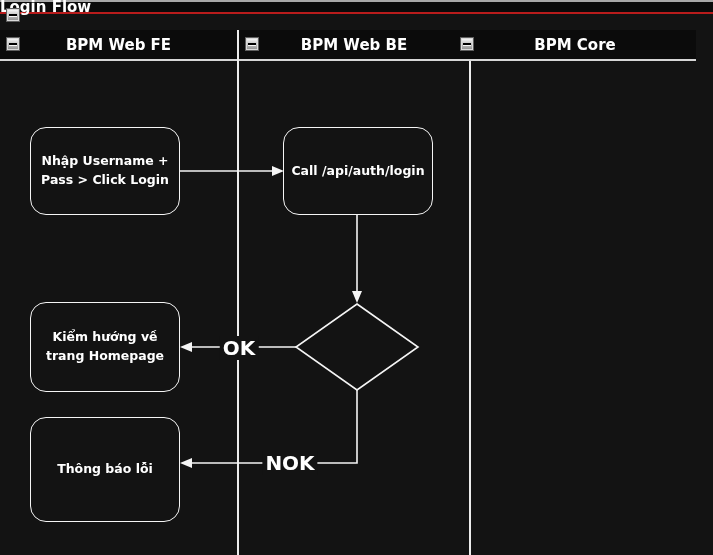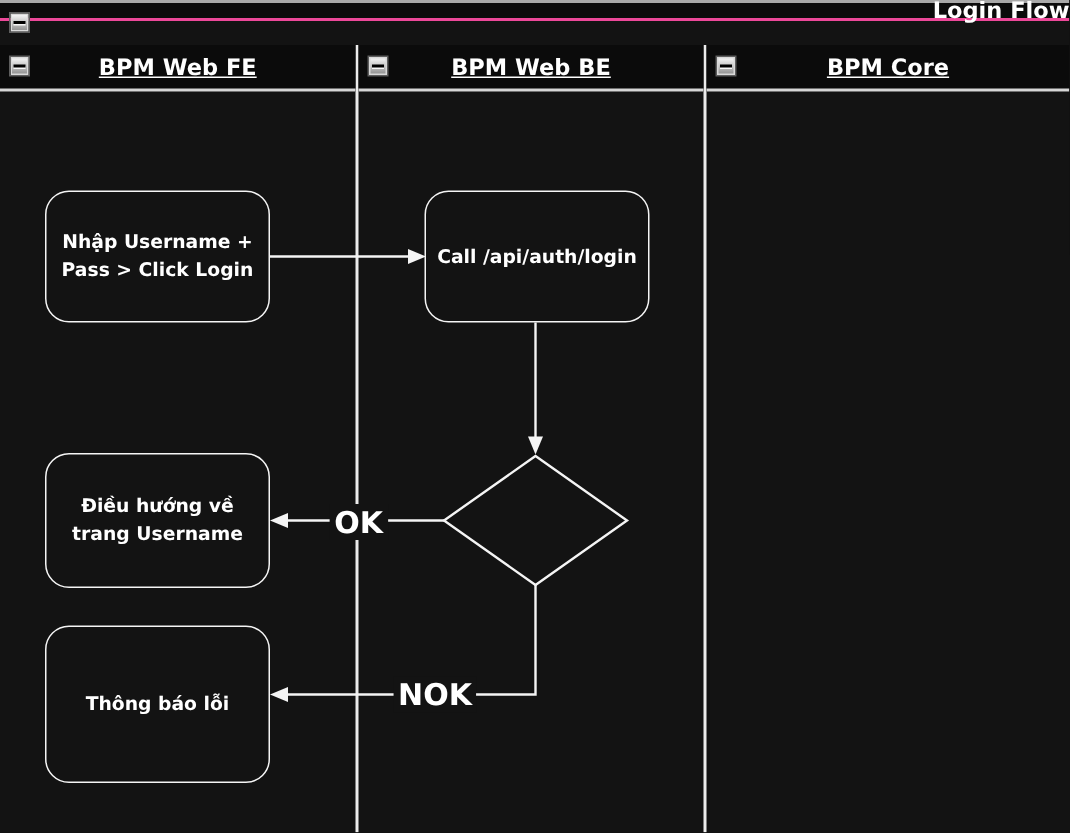--- a/index.html
+++ b/index.html
@@ -17,24 +17,24 @@
     color: #fff;
   }
   
   .pool-title {
     position: absolute;
     left: 0; top: 0; right: 0;
     height: 14px;
     box-sizing: border-box;
     background: #0b0b0b;
     border-top: 2px solid #a8a8a8;
-    border-bottom: 2px solid #ec4899;
-    display: flex;
-    align-items: center;
-    justify-content: flex-end;
+    border-bottom: 2px solid #b91c1c;
+    display: flex;
+    align-items: center;
+    justify-content: flex-start;
     z-index: 2;
   }
   .pool-title .title-text {
     font-size: 15px;
     font-weight: bold;
   }
   
   .lane-head {
     position: absolute;
     top: 30px;
@@ -43,21 +43,20 @@
     background: #0b0b0b;
     border-bottom: 2px solid #d6d6d6;
     display: flex;
     align-items: center;
     justify-content: center;
     z-index: 2;
   }
   .lane-head .lane-text {
     font-size: 15px;
     font-weight: bold;
-    text-decoration: underline;
   }
   
   .collapse {
     position: absolute;
     left: 6px;
     width: 14px;
     height: 14px;
     box-sizing: border-box;
     border: 1px solid #5e5e5e;
     box-shadow: inset 0 0 0 1px #d9d9d9;
@@ -145,21 +144,21 @@
       <span class="minus"></span>
     </span>
     <span class="lane-text">BPM Web FE</span>
   </div>
   <div class="lane-head" style="left:239px; width:230px">
     <span class="collapse" style="top:7px">
       <span class="minus"></span>
     </span>
     <span class="lane-text">BPM Web BE</span>
   </div>
-  <div class="lane-head" style="left:471px; width:242px">
+  <div class="lane-head" style="left:454px; width:242px">
     <span class="collapse" style="top:7px">
       <span class="minus"></span>
     </span>
     <span class="lane-text">BPM Core</span>
   </div>
 
   <div class="vdiv" style="left:237px"></div>
   <div class="vdiv" style="left:469px"></div>
 
   <svg class="edges" width="713" height="555" viewBox="0 0 713 555">
@@ -182,21 +181,21 @@
   <div class="node" style="left:283px; top:127px; width:150px; height:88px; padding:0 4px">
     <span>Call /api/auth/login</span>
   </div>
 
   <div class="node" style="left:30px; top:127px; width:150px; height:88px">
     <span>Nhập Username + Pass &gt; Click Login</span>
   </div>
 
 
   <div class="node" style="left:30px; top:302px; width:150px; height:90px">
-    <span>Điều hướng về trang Username</span>
+    <span>Kiểm hướng về trang Homepage</span>
   </div>
 
   <div class="node" style="left:30px; top:417px; width:150px; height:105px">
     <span>Thông báo lỗi</span>
   </div>
 
   <div class="elabel" style="left:239px; top:348px">OK</div>
   <div class="elabel" style="left:290px; top:463px">NOK</div>
 
 </div>

